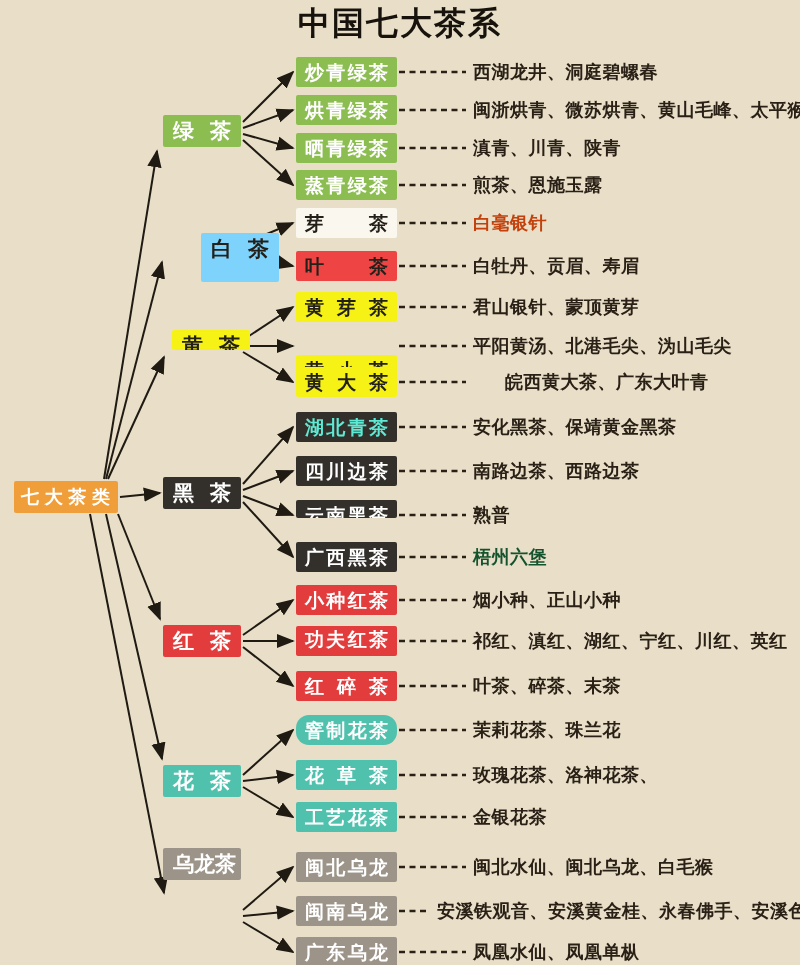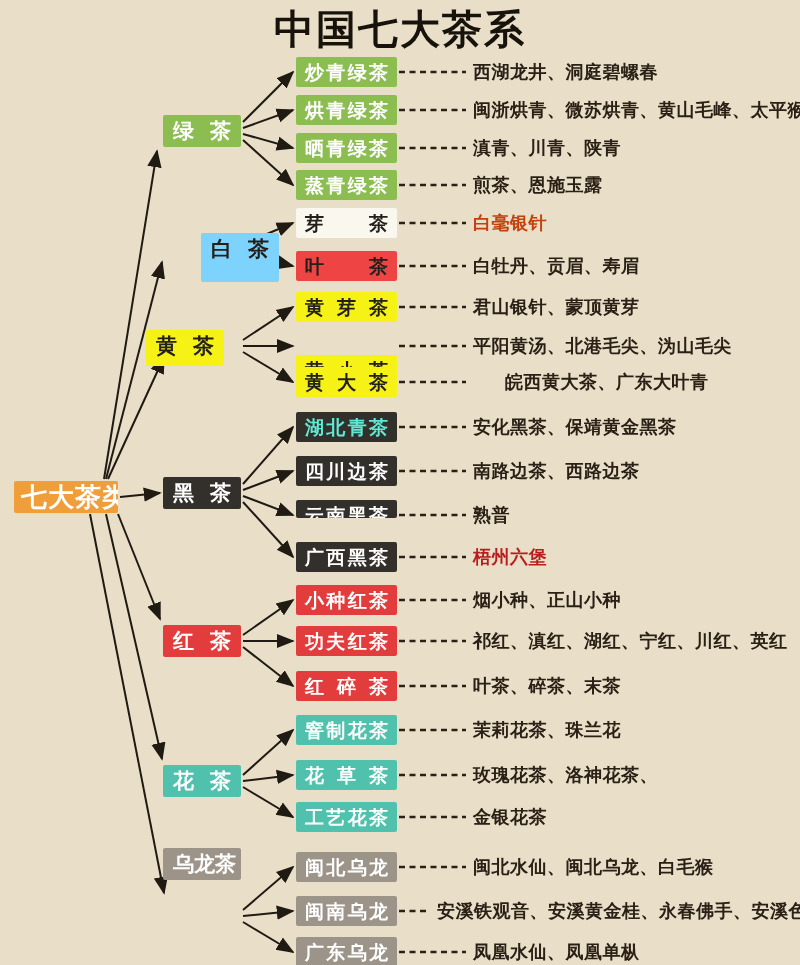--- a/index.html
+++ b/index.html
@@ -3,30 +3,30 @@
 <meta charset="utf-8">
 <style>
   html,body{margin:0;padding:0;background:#cfc6b2;}
   .canvas{
     position:relative;width:800px;height:965px;overflow:hidden;
     background:#e9dfc9;
     font-family:"DejaVu Sans","Liberation Sans",sans-serif;
   }
   .title{
     position:absolute;left:0;right:0;top:2px;text-align:center;
-    font-size:40px;font-weight:bold;color:#17130c;letter-spacing:2px;
+    font-size:32px;font-weight:bold;color:#17130c;letter-spacing:2px;
     font-family:"DejaVu Serif","Liberation Serif",serif;
   }
   svg.arrows{position:absolute;left:0;top:0;pointer-events:none;}
   .box{
     position:absolute;box-sizing:border-box;font-weight:bold;
     text-align:justify;text-align-last:justify;border-radius:2px;
     white-space:nowrap;overflow:hidden;
   }
-  .root-box{font-size:26px;padding:0 7px;letter-spacing:1px;}
+  .root-box{font-size:18px;padding:0 7px;letter-spacing:1px;}
   .cat-box{font-size:21px;padding:0 10px;}
   .sub-box{font-size:19px;padding:0 9px;}
   .example{
     position:absolute;white-space:nowrap;font-weight:bold;font-size:18px;
     font-family:"DejaVu Serif","Liberation Serif",serif;
     transform:translateY(-50%);letter-spacing:0.5px;
   }
 </style>
 </head>
 <body>
@@ -100,45 +100,45 @@
       <div class="example" style="left: 473px; top: 110px; color: rgb(42, 32, 21);">闽浙烘青、微苏烘青、黄山毛峰、太平猴魁</div>
       <div class="box sub-box" style="left: 296px; top: 133px; width: 101px; height: 30px; line-height: 30px; background: rgb(140, 189, 81); color: rgb(255, 255, 255);">晒青绿茶</div>
       <div class="example" style="left: 473px; top: 148px; color: rgb(42, 32, 21);">滇青、川青、陕青</div>
       <div class="box sub-box" style="left: 296px; top: 170px; width: 101px; height: 30px; line-height: 30px; background: rgb(140, 189, 81); color: rgb(255, 255, 255);">蒸青绿茶</div>
       <div class="example" style="left: 473px; top: 185px; color: rgb(42, 32, 21);">煎茶、恩施玉露</div>
       <div class="box cat-box" style="left: 163px; top: 233px; width: 78px; height: 49px; line-height: 32px; background: #7dd3fc; color: rgb(35, 32, 26); margin-left: 38px;">白茶</div>
       <div class="box sub-box" style="left: 296px; top: 208px; width: 101px; height: 30px; line-height: 30px; background: rgb(250, 247, 238); color: rgb(35, 32, 26);">芽茶</div>
       <div class="example" style="left: 473px; top: 223px; color: #c2410c;">白毫银针</div>
       <div class="box sub-box" style="left: 296px; top: 251px; width: 101px; height: 30px; line-height: 30px; background: #ef4444; color: rgb(35, 32, 26);">叶茶</div>
       <div class="example" style="left: 473px; top: 266px; color: rgb(42, 32, 21);">白牡丹、贡眉、寿眉</div>
-      <div class="box cat-box" style="left: 146px; top: 330px; width: 78px; height: 36px; line-height: 32px; background: rgb(246, 242, 21); color: rgb(35, 32, 26);">黄茶</div>
+      <div class="box cat-box" style="left: 172px; top: 330px; width: 78px; height: 20px; line-height: 32px; background: rgb(246, 242, 21); color: rgb(35, 32, 26);">黄茶</div>
       <div class="box sub-box" style="left: 296px; top: 292px; width: 101px; height: 30px; line-height: 30px; background: rgb(246, 242, 21); color: rgb(35, 32, 26);">黄芽茶</div>
       <div class="example" style="left: 473px; top: 307px; color: rgb(42, 32, 21);">君山银针、蒙顶黄芽</div>
       <div class="box sub-box" style="left: 296px; top: 331px; width: 101px; height: 30px; line-height: 30px; background: rgb(246, 242, 21); color: rgb(35, 32, 26); margin-top: 24px;">黄小茶</div>
       <div class="example" style="left: 473px; top: 346px; color: rgb(42, 32, 21);">平阳黄汤、北港毛尖、沩山毛尖</div>
       <div class="box sub-box" style="left: 296px; top: 367px; width: 101px; height: 30px; line-height: 30px; background: rgb(246, 242, 21); color: rgb(35, 32, 26);">黄大茶</div>
       <div class="example" style="left: 473px; top: 382px; color: rgb(42, 32, 21); padding-left: 32px;">皖西黄大茶、广东大叶青</div>
       <div class="box cat-box" style="left: 163px; top: 477px; width: 78px; height: 32px; line-height: 32px; background: rgb(51, 48, 43); color: rgb(255, 255, 255);">黑茶</div>
       <div class="box sub-box" style="left: 296px; top: 412px; width: 101px; height: 30px; line-height: 30px; background: rgb(51, 48, 43); color: #5eead4;">湖北青茶</div>
       <div class="example" style="left: 473px; top: 427px; color: rgb(42, 32, 21);">安化黑茶、保靖黄金黑茶</div>
       <div class="box sub-box" style="left: 296px; top: 456px; width: 101px; height: 30px; line-height: 30px; background: rgb(51, 48, 43); color: rgb(255, 255, 255);">四川边茶</div>
       <div class="example" style="left: 473px; top: 471px; color: rgb(42, 32, 21);">南路边茶、西路边茶</div>
       <div class="box sub-box" style="left: 296px; top: 500px; width: 101px; height: 18px; line-height: 30px; background: rgb(51, 48, 43); color: rgb(255, 255, 255);">云南黑茶</div>
       <div class="example" style="left: 473px; top: 515px; color: rgb(42, 32, 21);">熟普</div>
       <div class="box sub-box" style="left: 296px; top: 542px; width: 101px; height: 30px; line-height: 30px; background: rgb(51, 48, 43); color: rgb(255, 255, 255);">广西黑茶</div>
-      <div class="example" style="left: 473px; top: 557px; color: #b91c1c;">梧州六堡</div>
+      <div class="example" style="left: 473px; top: 557px; color: #14532d;">梧州六堡</div>
       <div class="box cat-box" style="left: 163px; top: 625px; width: 78px; height: 32px; line-height: 32px; background: rgb(226, 60, 60); color: rgb(255, 255, 255);">红茶</div>
       <div class="box sub-box" style="left: 296px; top: 585px; width: 101px; height: 30px; line-height: 30px; background: rgb(226, 60, 60); color: rgb(255, 255, 255);">小种红茶</div>
       <div class="example" style="left: 473px; top: 600px; color: rgb(42, 32, 21);">烟小种、正山小种</div>
-      <div class="box sub-box" style="left: 296px; top: 626px; width: 101px; height: 30px; line-height: 30px; background: rgb(226, 60, 60); color: rgb(255, 255, 255);">功夫红茶</div>
+      <div class="box sub-box" style="left: 296px; top: 626px; width: 101px; height: 30px; line-height: 30px; background: rgb(226, 60, 60); color: rgb(255, 255, 255); font-family: Liberation Mono, monospace;">功夫红茶</div>
       <div class="example" style="left: 473px; top: 641px; color: rgb(42, 32, 21);">祁红、滇红、湖红、宁红、川红、英红</div>
       <div class="box sub-box" style="left: 296px; top: 671px; width: 101px; height: 30px; line-height: 30px; background: rgb(226, 60, 60); color: rgb(255, 255, 255);">红碎茶</div>
       <div class="example" style="left: 473px; top: 686px; color: rgb(42, 32, 21);">叶茶、碎茶、末茶</div>
       <div class="box cat-box" style="left: 163px; top: 765px; width: 78px; height: 32px; line-height: 32px; background: rgb(80, 193, 173); color: rgb(255, 255, 255);">花茶</div>
-      <div class="box sub-box" style="left: 296px; top: 715px; width: 101px; height: 30px; line-height: 30px; background: rgb(80, 193, 173); color: rgb(255, 255, 255);">窨制花茶</div>
+      <div class="box sub-box" style="left: 296px; top: 715px; width: 101px; height: 30px; line-height: 30px; background: rgb(80, 193, 173); color: rgb(255, 255, 255); border-radius: 13px;">窨制花茶</div>
       <div class="example" style="left: 473px; top: 730px; color: rgb(42, 32, 21);">茉莉花茶、珠兰花</div>
       <div class="box sub-box" style="left: 296px; top: 760px; width: 101px; height: 30px; line-height: 30px; background: rgb(80, 193, 173); color: rgb(255, 255, 255);">花草茶</div>
       <div class="example" style="left: 473px; top: 775px; color: rgb(42, 32, 21);">玫瑰花茶、洛神花茶、</div>
       <div class="box sub-box" style="left: 296px; top: 802px; width: 101px; height: 30px; line-height: 30px; background: rgb(80, 193, 173); color: rgb(255, 255, 255);">工艺花茶</div>
       <div class="example" style="left: 473px; top: 817px; color: rgb(42, 32, 21);">金银花茶</div>
       <div class="box cat-box" style="left: 163px; top: 848px; width: 78px; height: 32px; line-height: 32px; background: rgb(156, 148, 136); color: rgb(255, 255, 255);">乌龙茶</div>
       <div class="box sub-box" style="left: 296px; top: 852px; width: 101px; height: 30px; line-height: 30px; background: rgb(156, 148, 136); color: rgb(255, 255, 255);">闽北乌龙</div>
       <div class="example" style="left: 473px; top: 867px; color: rgb(42, 32, 21);">闽北水仙、闽北乌龙、白毛猴</div>
       <div class="box sub-box" style="left: 296px; top: 896px; width: 101px; height: 30px; line-height: 30px; background: rgb(156, 148, 136); color: rgb(255, 255, 255);">闽南乌龙</div>
       <div class="example" style="left: 437px; top: 911px; color: rgb(42, 32, 21);">安溪铁观音、安溪黄金桂、永春佛手、安溪色种</div>

